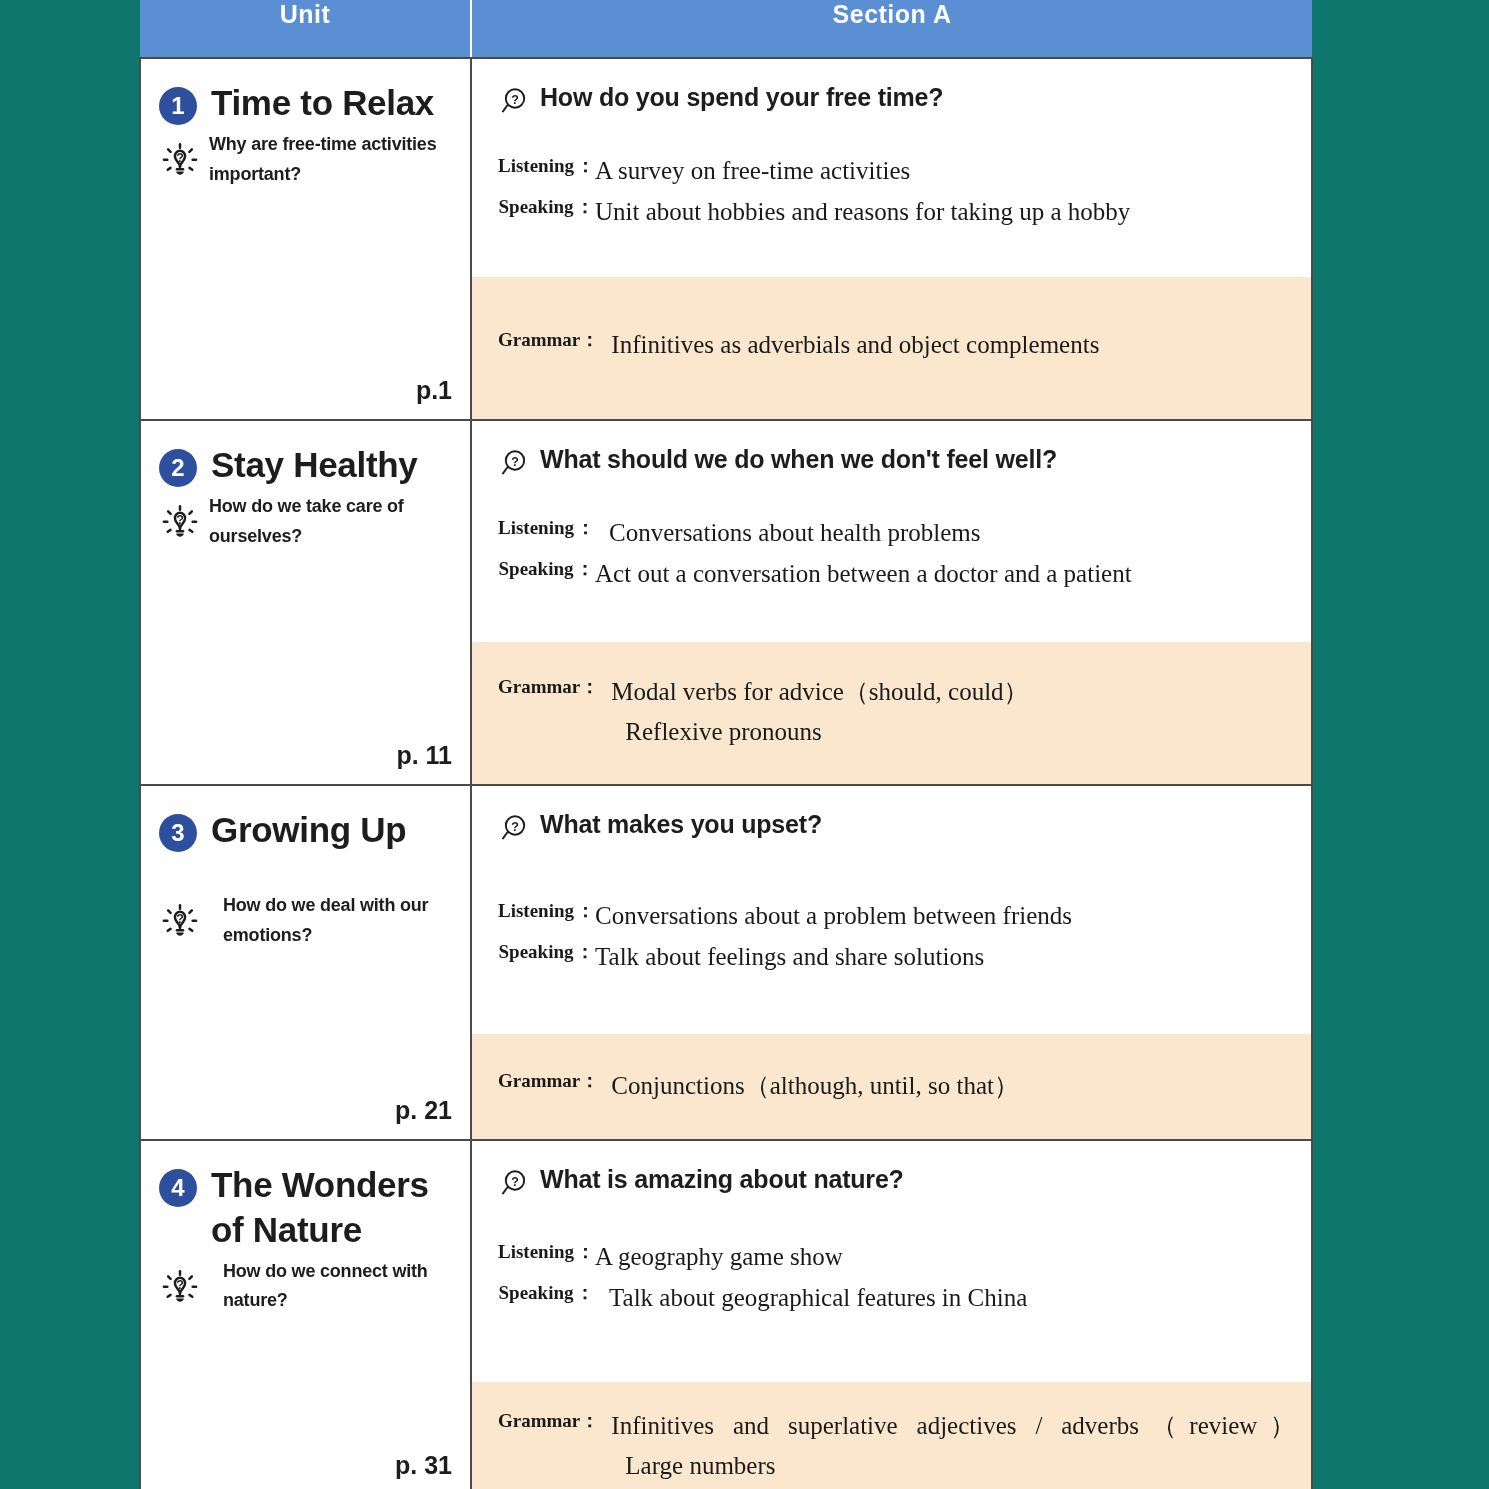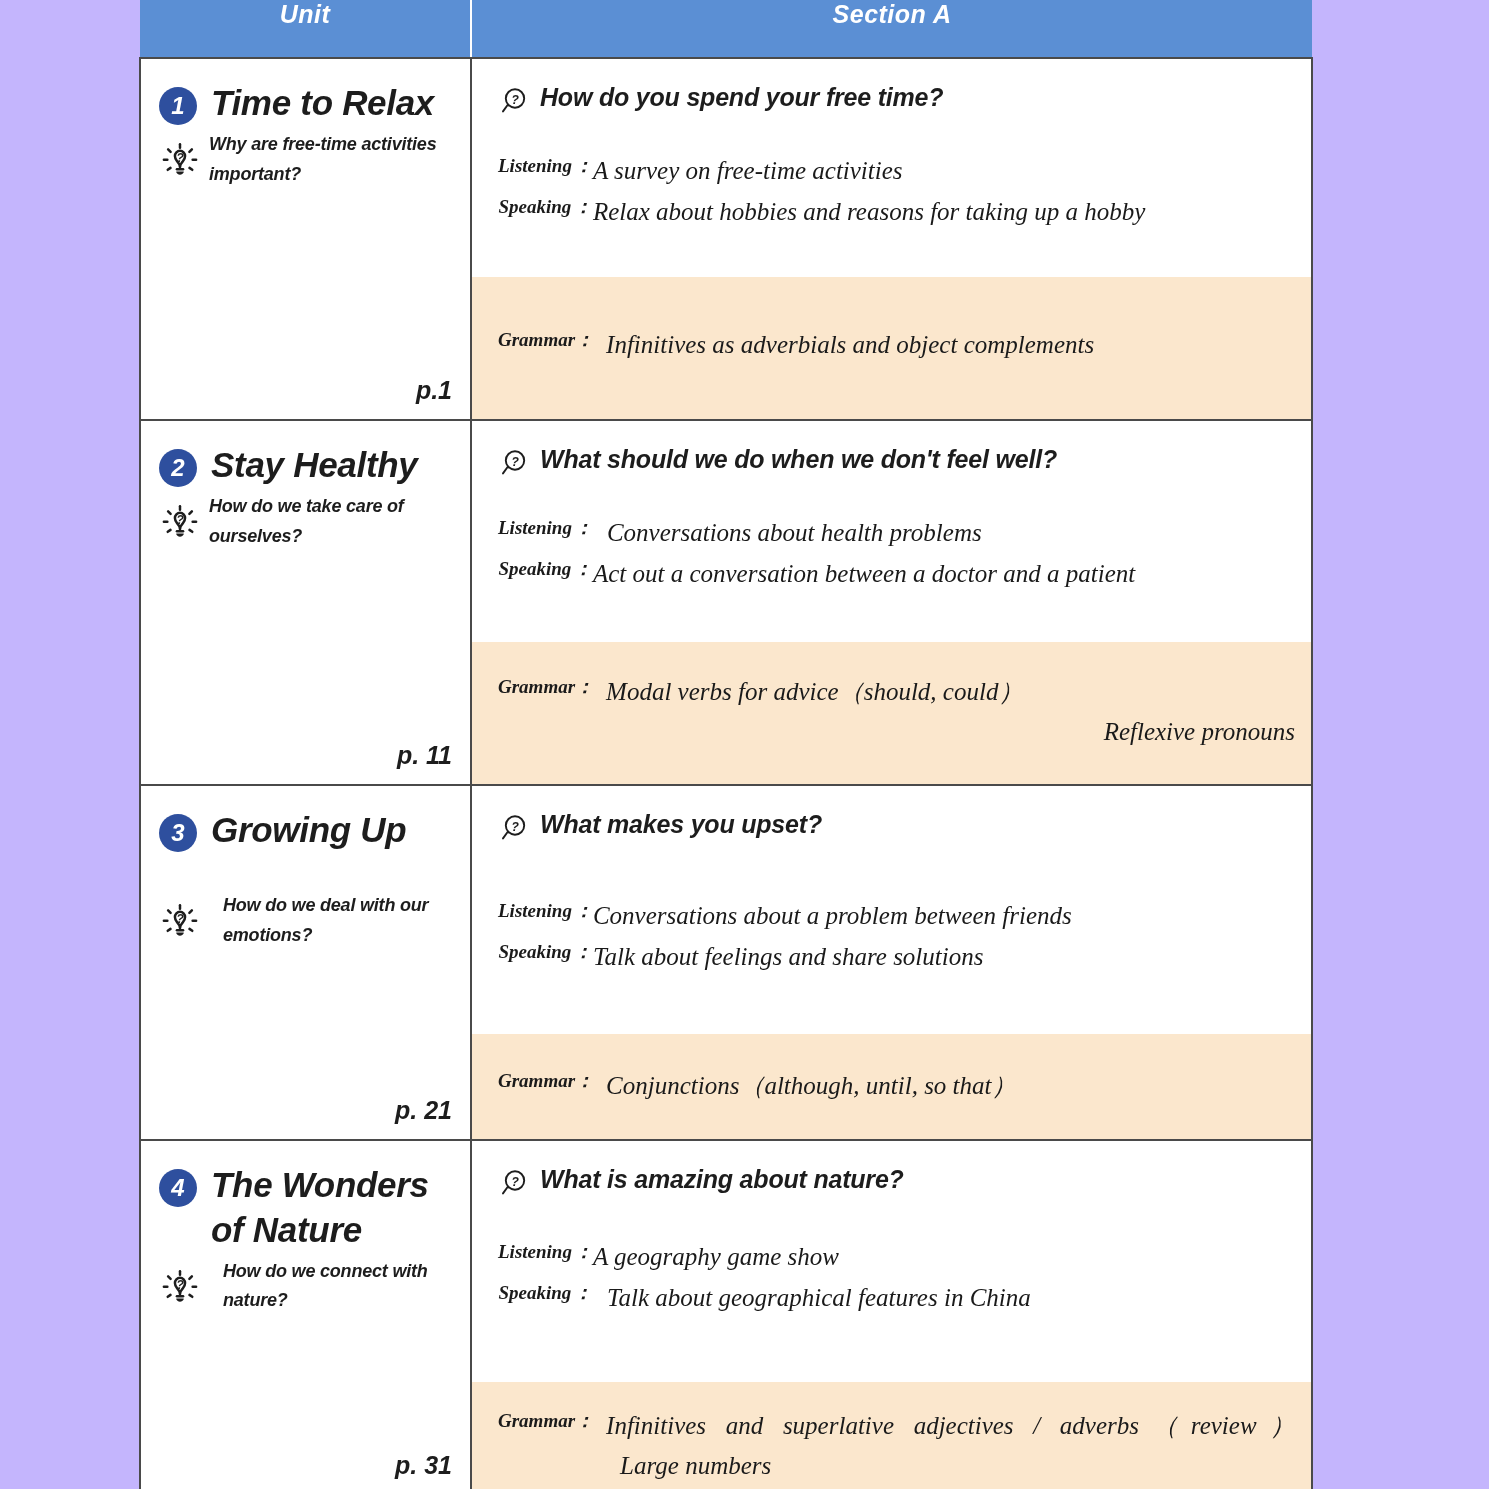--- a/index.html
+++ b/index.html
@@ -11,22 +11,21 @@
     width: 1489px;
     height: 1489px;
     font-family: "Liberation Sans", sans-serif;
     overflow: hidden;
   }
 
   #page {
     position: relative;
     width: 1489px;
     height: 1489px;
-    background: #c4b5fd;
-    font-style: italic;
+    background: #0f766e;
   }
 
   .toc-table {
     position: absolute;
     left: 139px;
     top: 0px;
     width: 1172px;
     border-collapse: collapse;
     table-layout: fixed;
   }
@@ -280,21 +279,21 @@
             </div>
 
             <table class="ls-table">
               <tbody>
                   <tr>
                 <td class="ls-label"><span>Listening</span><span class="colon">：</span></td>
                 <td class="ls-value">A survey on free-time activities</td>
               </tr>
               <tr>
                 <td class="ls-label"><span>Speaking</span><span class="colon">：</span></td>
-                <td class="ls-value">Relax about hobbies and reasons for taking up a hobby</td>
+                <td class="ls-value">Unit about hobbies and reasons for taking up a hobby</td>
               </tr>
             </tbody>
               </table>
           </div>
 
           <div class="grammar-band" style="height:142px;">
             <div class="gr-row" style="padding-top:30px;">
               <span class="gr-label"><span>Grammar</span><span class="colon">：</span></span>
               <span class="gr-values">
                 <div>Infinitives as adverbials and object complements</div>
@@ -360,21 +359,21 @@
               </tr>
             </tbody>
               </table>
           </div>
 
           <div class="grammar-band" style="height:142px;">
             <div class="gr-row" style="padding-top:12px;">
               <span class="gr-label"><span>Grammar</span><span class="colon">：</span></span>
               <span class="gr-values">
                 <div>Modal verbs for advice（should, could）</div>
-                <div style="padding-left:14px;text-align:right;">Reflexive pronouns</div>
+                <div style="padding-left:14px;">Reflexive pronouns</div>
               </span>
             </div>
           </div>
         </td>
       </tr>
 
       <tr>
         <td class="unit-cell" style="height:353px;">
           <div class="unit-inner">
             <div class="unit-head">

